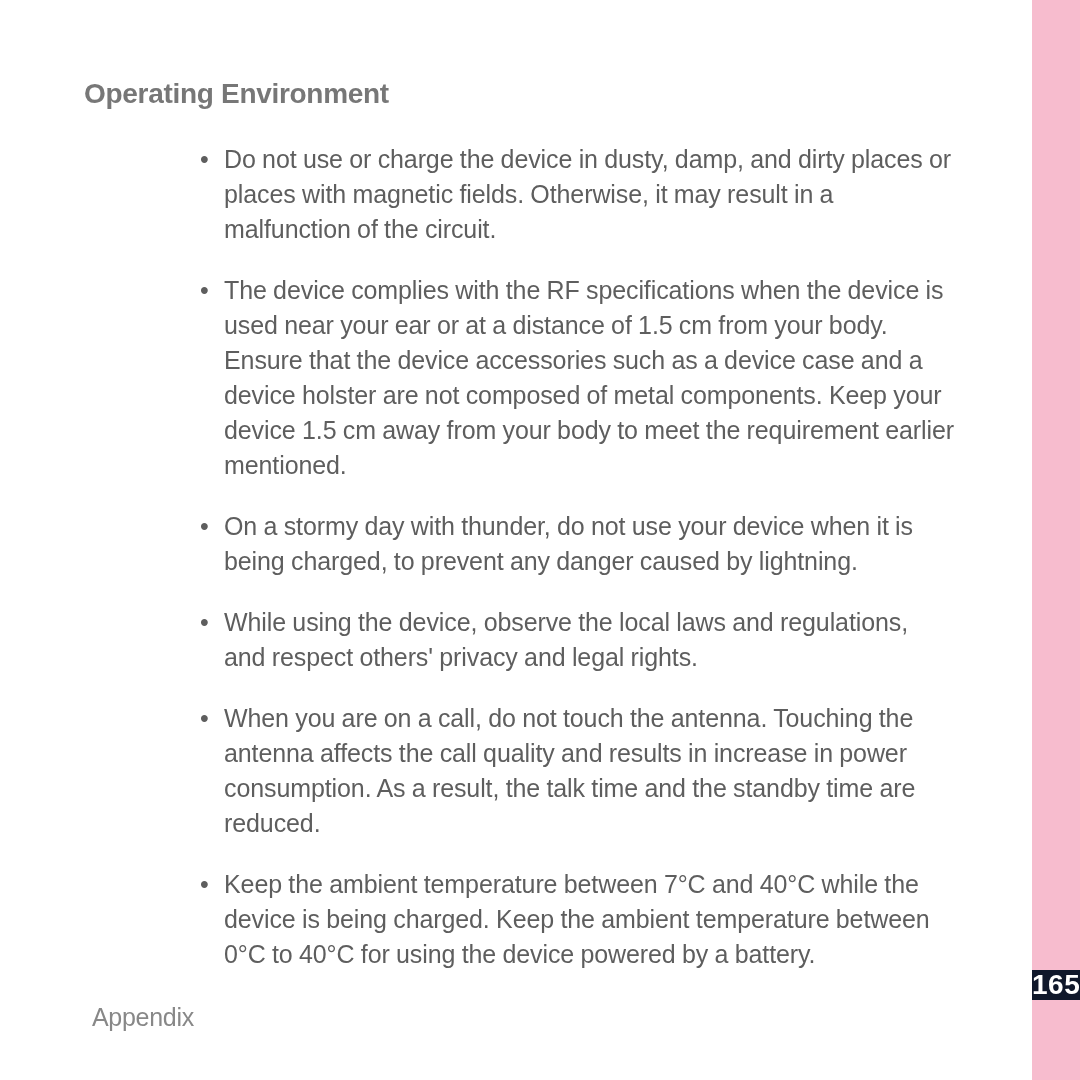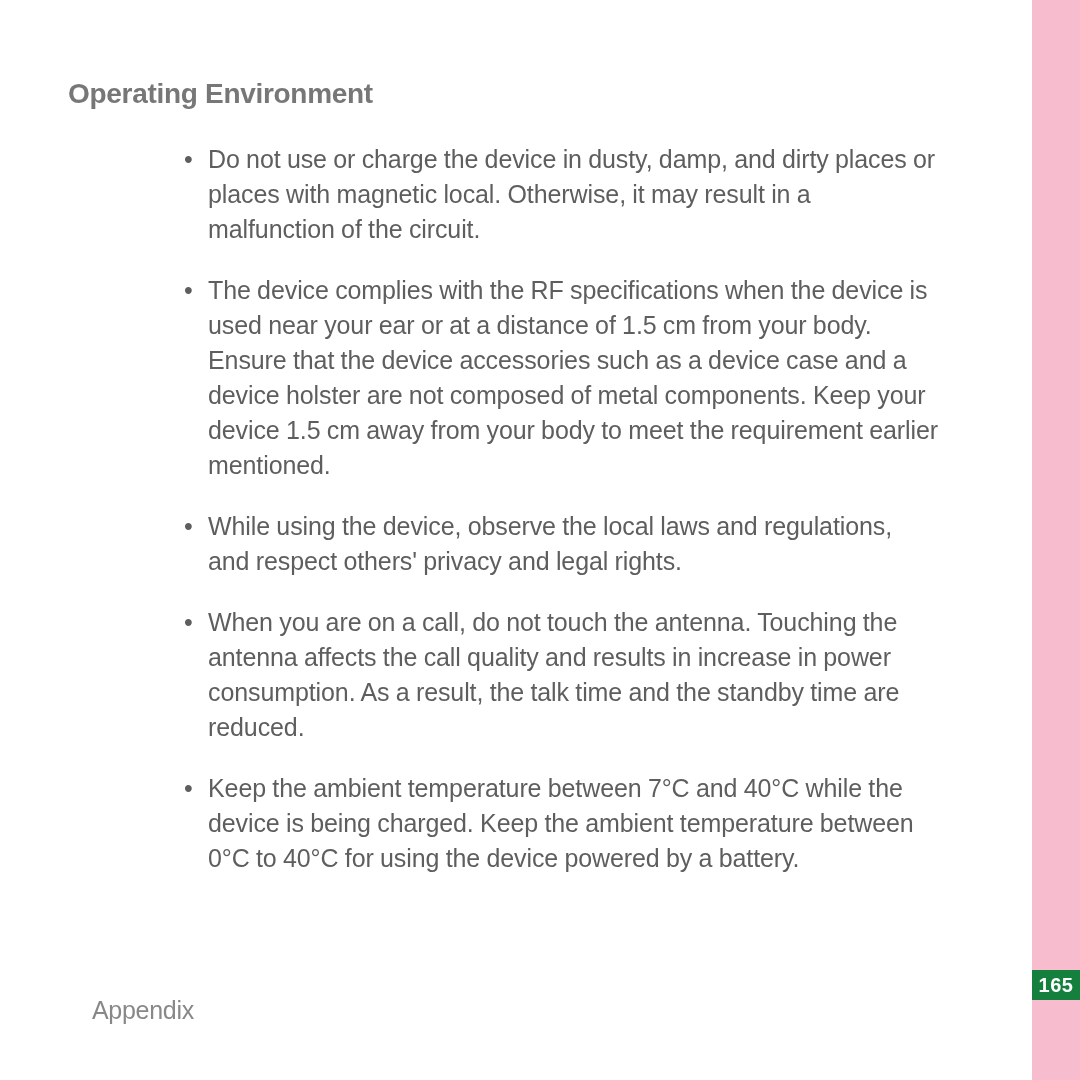--- a/index.html
+++ b/index.html
@@ -13,21 +13,21 @@
     overflow: hidden;
   }
   .page {
     position: relative;
     width: 1080px;
     height: 1080px;
     box-sizing: border-box;
   }
   .content {
     position: absolute;
-    left: 68px;
+    left: 84px;
     top: 78px;
     width: 900px;
   }
   .section-heading {
     font-size: 28px;
     font-weight: bold;
     color: #777777;
     margin: 0 0 32px 0;
     letter-spacing: -0.3px;
   }
@@ -51,42 +51,42 @@
     content: "•";
     position: absolute;
     left: 6px;
     top: 0;
     font-size: 25px;
     color: #5e5e5e;
   }
   .footer-label {
     position: absolute;
     left: 92px;
-    bottom: 55px;
+    bottom: 48px;
     font-size: 25px;
     color: #888888;
     letter-spacing: -0.3px;
   }
   .side-band {
     position: absolute;
     top: 0;
     right: 0;
     width: 48px;
     height: 1080px;
     background: #f7bcce;
   }
   .page-tab {
     position: absolute;
     right: 0;
     top: 970px;
     width: 48px;
     height: 30px;
-    background: #15803d;
+    background: #0f172a;
     color: #ffffff;
-    font-size: 20px;
+    font-size: 28px;
     font-weight: bold;
     text-align: center;
     line-height: 30px;
     letter-spacing: 0.5px;
   }
 </style>
 </head>
 <body>
 
 <div class="page">
@@ -94,22 +94,23 @@
   <div class="side-band"></div>
 
   <div class="page-tab">
     <span>165</span>
   </div>
 
   <div class="content">
     <h2 class="section-heading">Operating Environment</h2>
 
     <ul class="bullets">
-      <li>Do not use or charge the device in dusty, damp, and dirty places or places with magnetic local. Otherwise, it may result in a malfunction of the circuit.</li>
+      <li>Do not use or charge the device in dusty, damp, and dirty places or places with magnetic fields. Otherwise, it may result in a malfunction of the circuit.</li>
       <li>The device complies with the RF specifications when the device is used near your ear or at a distance of 1.5 cm from your body. Ensure that the device accessories such as a device case and a device holster are not composed of metal components. Keep your device 1.5 cm away from your body to meet the requirement earlier mentioned.</li>
+      <li>On a stormy day with thunder, do not use your device when it is being charged, to prevent any danger caused by lightning.</li>
       <li>While using the device, observe the local laws and regulations, and respect others' privacy and legal rights.</li>
       <li>When you are on a call, do not touch the antenna. Touching the antenna affects the call quality and results in increase in power consumption. As a result, the talk time and the standby time are reduced.</li>
       <li>Keep the ambient temperature between 7°C and 40°C while the device is being charged. Keep the ambient temperature between 0°C to 40°C for using the device powered by a battery.</li>
     </ul>
   </div>
 
   <div class="footer-label">Appendix</div>
 
 </div>
 

